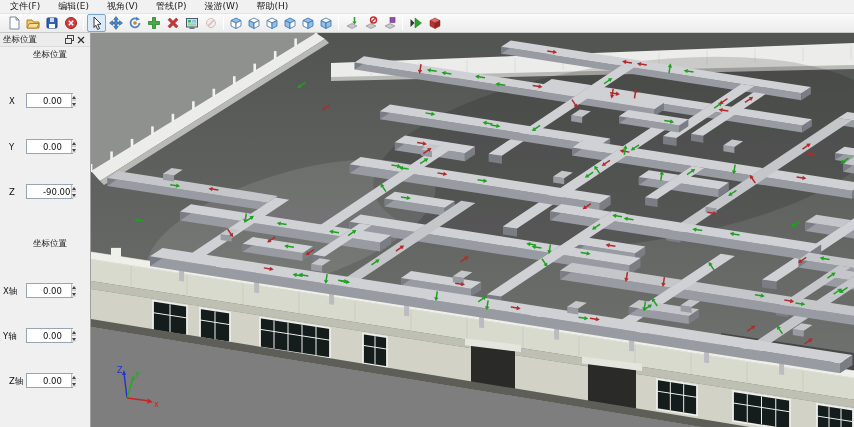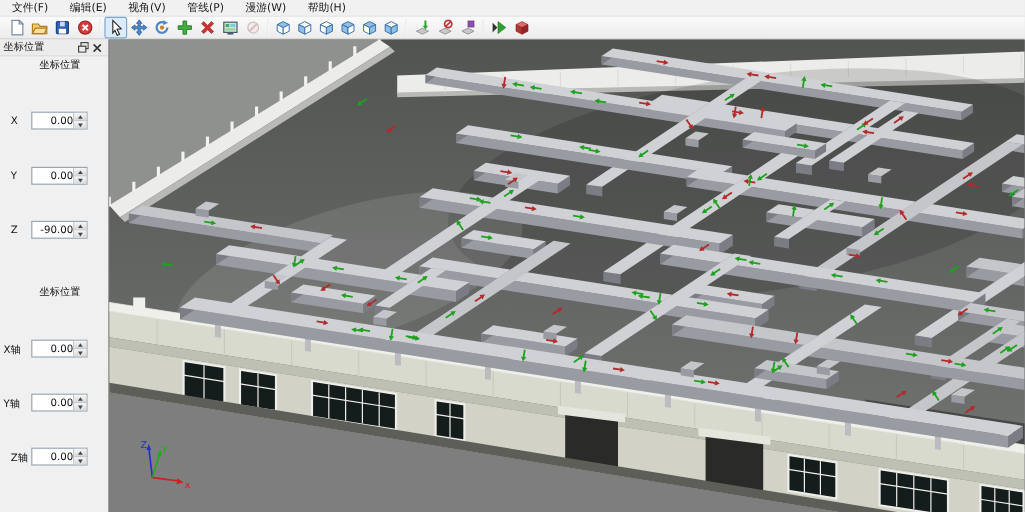--- a/index.html
+++ b/index.html
@@ -32,21 +32,21 @@
     background:#ececec; border-bottom:1px solid #dcdcdc; padding:0 3px; }
   #panel-title { flex:1; font-size:8.5px; color:#222; }
   .ptb-btn { width:12px; height:12px; display:flex; align-items:center; justify-content:center; color:#444; }
   .grouptitle { position:absolute; left:13px; right:3px; display:flex; align-items:center; gap:3px;
     font-size:8.5px; color:#161616;flex-direction:column; }
   .grouptitle .gline { flex:1; height:1px; background:#cccccc; }
   .prow { position:absolute; left:0; width:90px; height:15px; }
   .plabel { position:absolute; top:3px; font-size:8.5px; color:#111; }
   .spin { position:absolute; left:26px; top:0; width:47px; height:15px; border:1px solid #98a5b2; background:#fff; display:flex; }
   .spin input { flex:1; width:28px; border:none; outline:none; font:8.5px "DejaVu Sans",sans-serif;
-    text-align:right; padding:0; background:transparent; color:#111; }
+    text-align:left; padding:0; background:transparent; color:#111;margin-left:16px; }
   .spinbtns { width:11px; border-left:1px solid #b7c0ca; display:flex; flex-direction:column; }
   .sbtn { flex:1; background:linear-gradient(#f6f6f6,#d9d9d9); display:flex; align-items:center; justify-content:center; }
   .sbtn + .sbtn { border-top:1px solid #c4cad1; }
   .arr-up { width:0; height:0; border-left:2.5px solid transparent; border-right:2.5px solid transparent; border-bottom:3px solid #444; }
   .arr-dn { width:0; height:0; border-left:2.5px solid transparent; border-right:2.5px solid transparent; border-top:3px solid #444; }
 
   
   #viewport { position:absolute; left:91px; top:0; width:763px; height:394px; background:#6b6b6b; }
   svg { display:block; }
 </style>

